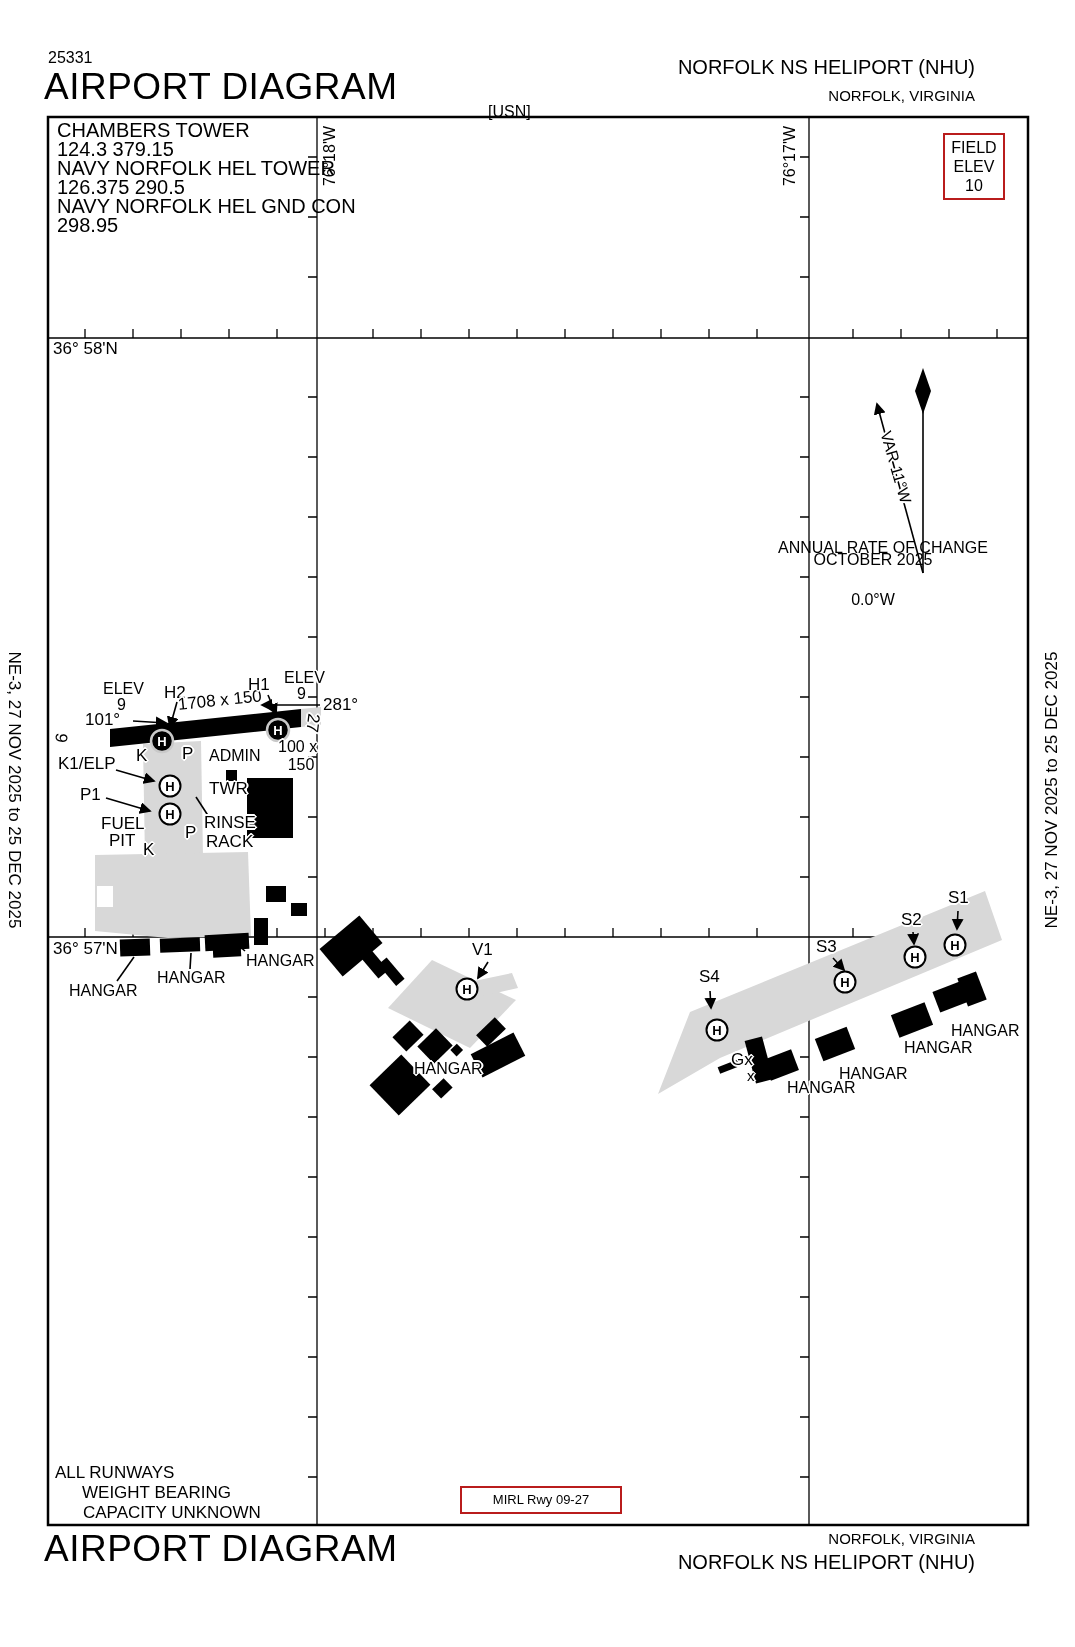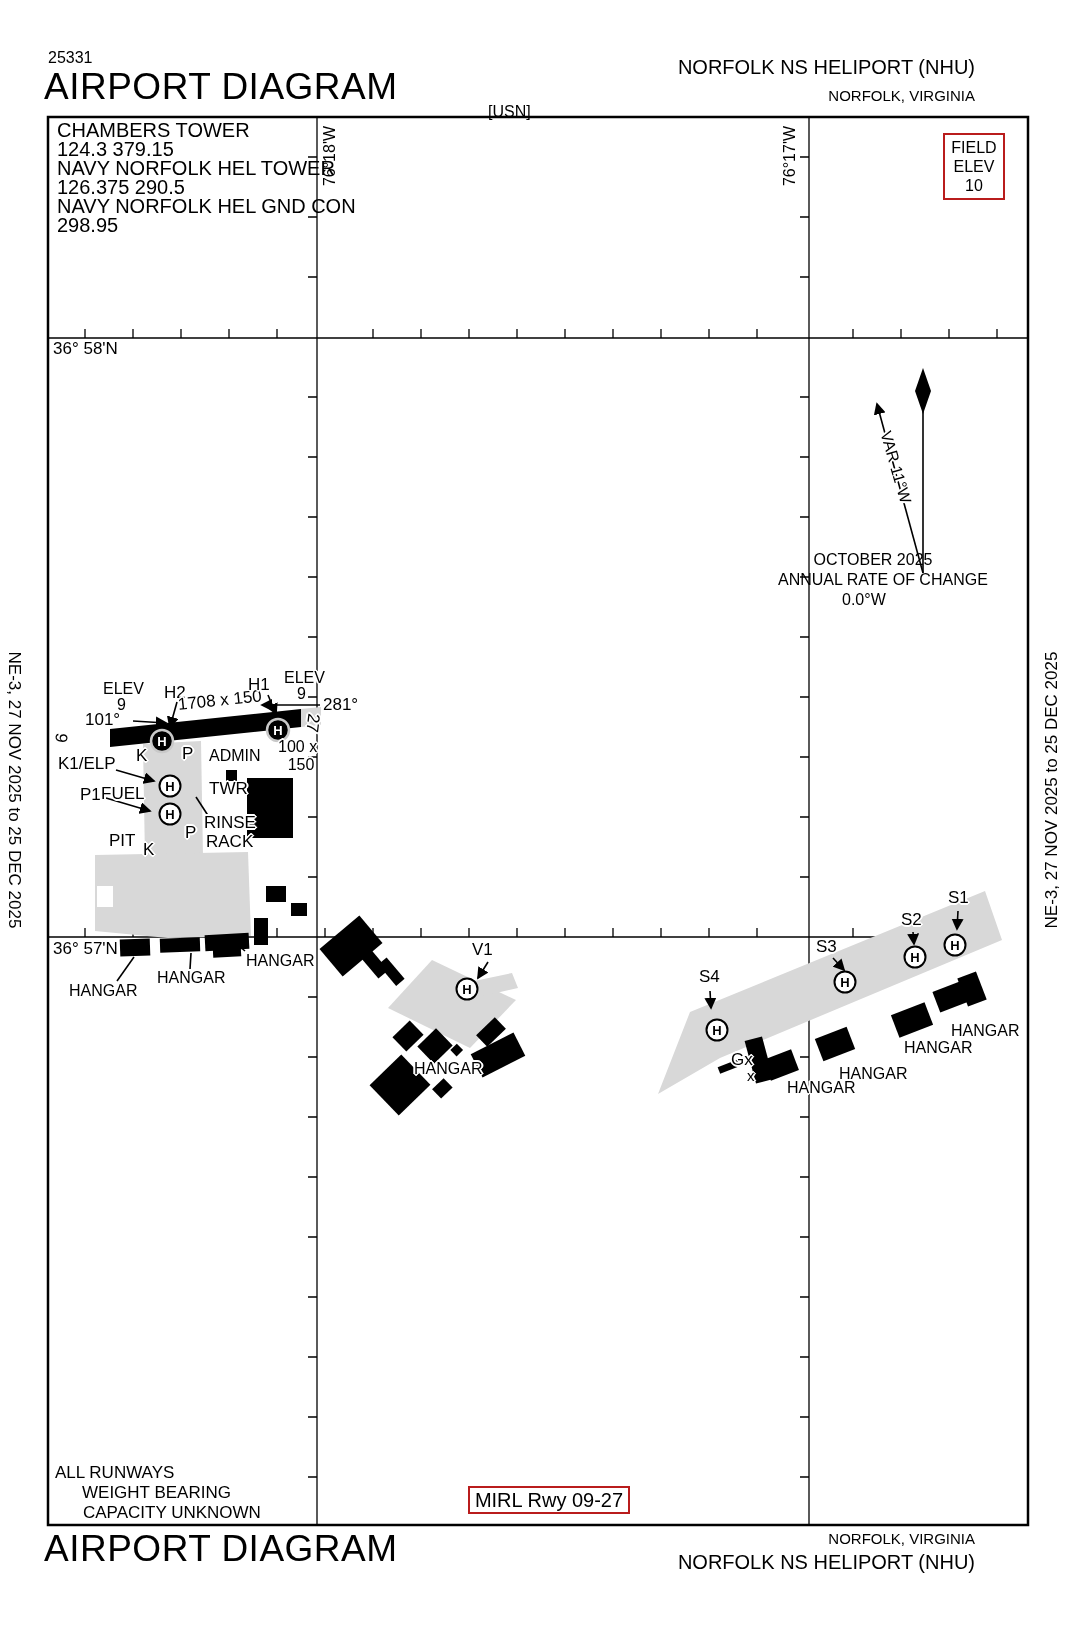--- a/index.html
+++ b/index.html
@@ -172,22 +172,22 @@
   <div>10</div>
 </div>
 
 <div class="lbl rt" style="left:330px;top:156px;transform:translate(-50%,-50%) rotate(-90deg);font-size:16px;">76°18'W</div>
 <div class="lbl rt" style="left:790px;top:156px;transform:translate(-50%,-50%) rotate(-90deg);font-size:16px;">76°17'W</div>
 <div class="lbl hl" style="left:53px;top:340px;">36° 58'N</div>
 <div class="lbl hl" style="left:53px;top:940px;">36° 57'N</div>
 
 <div class="lbl16 rt hl" style="left:845px;top:459px;width:100px;text-align:center;transform:rotate(74deg);">VAR 11°W</div>
 <div class="lbl16" style="left:813px;top:552px;width:120px;text-align:center;">OCTOBER 2025</div>
-<div class="lbl16" style="left:778px;top:572px;width:190px;text-align:center;">ANNUAL RATE OF CHANGE</div>
-<div class="lbl16" style="left:842px;top:592px;width:120px;text-align:left;">0.0°W</div>
+<div class="lbl16" style="left:778px;top:540px;width:190px;text-align:center;">ANNUAL RATE OF CHANGE</div>
+<div class="lbl16" style="left:813px;top:592px;width:120px;text-align:center;">0.0°W</div>
 
 <div class="lbl16 hl" style="left:103px;top:681px;">ELEV</div>
 <div class="lbl16 hl" style="left:117px;top:697px;">9</div>
 <div class="lbl hl" style="left:164px;top:684px;">H2</div>
 <div class="lbl hl" style="left:85px;top:711px;">101°</div>
 <div class="lbl hl" style="left:178px;top:696px;transform:rotate(-6deg);transform-origin:left center;">1708 x 150</div>
 <div class="lbl hl" style="left:248px;top:676px;">H1</div>
 <div class="lbl16 hl" style="left:284px;top:670px;">ELEV</div>
 <div class="lbl16 hl" style="left:297px;top:686px;">9</div>
 <div class="lbl hl" style="left:323px;top:696px;">281°</div>
@@ -195,21 +195,21 @@
 <div class="lbl hl" style="left:303px;top:714px;transform:rotate(97deg);">27</div>
 <div class="lbl16 hl" style="left:278px;top:739px;width:46px;">100 x</div>
 <div class="lbl16 hl" style="left:278px;top:757px;width:46px;text-align:center;">150</div>
 
 <div class="lbl hl" style="left:58px;top:755px;">K1/ELP</div>
 <div class="lbl hl" style="left:136px;top:747px;">K</div>
 <div class="lbl hl" style="left:182px;top:745px;">P</div>
 <div class="lbl16 hl" style="left:209px;top:748px;">ADMIN</div>
 <div class="lbl hl" style="left:209px;top:780px;">TWR</div>
 <div class="lbl hl" style="left:80px;top:786px;">P1</div>
-<div class="lbl hl" style="left:101px;top:785px;">FUEL</div>
+<div class="lbl hl" style="left:101px;top:815px;">FUEL</div>
 <div class="lbl hl" style="left:109px;top:832px;">PIT</div>
 <div class="lbl hl" style="left:143px;top:841px;">K</div>
 <div class="lbl hl" style="left:185px;top:824px;">P</div>
 <div class="lbl hl" style="left:204px;top:814px;">RINSE</div>
 <div class="lbl hl" style="left:206px;top:833px;">RACK</div>
 
 <div class="lbl hl" style="left:472px;top:941px;">V1</div>
 <div class="lbl hl" style="left:948px;top:889px;">S1</div>
 <div class="lbl hl" style="left:901px;top:911px;">S2</div>
 <div class="lbl hl" style="left:816px;top:938px;">S3</div>
@@ -222,17 +222,17 @@
 <div class="lbl16 hl" style="left:246px;top:953px;">HANGAR</div>
 <div class="lbl16 hl" style="left:414px;top:1061px;">HANGAR</div>
 <div class="lbl16 hl" style="left:787px;top:1080px;">HANGAR</div>
 <div class="lbl16 hl" style="left:839px;top:1066px;">HANGAR</div>
 <div class="lbl16 hl" style="left:904px;top:1040px;">HANGAR</div>
 <div class="lbl16 hl" style="left:951px;top:1023px;">HANGAR</div>
 
 <div class="lbl" style="left:55px;top:1464px;">ALL RUNWAYS</div>
 <div class="lbl" style="left:82px;top:1484px;">WEIGHT BEARING</div>
 <div class="lbl" style="left:83px;top:1504px;">CAPACITY UNKNOWN</div>
-<div class="box" style="left:460px;top:1486px;width:158px;height:24px;font-size:20px;line-height:24px;margin-left:8px;">MIRL Rwy 09-27</div>
+<div class="box" style="left:460px;top:1486px;width:158px;height:24px;font-size:13px;line-height:24px;">MIRL Rwy 09-27</div>
 
 <div class="big-title" style="left:44px;top:1528px;">AIRPORT DIAGRAM</div>
 <div class="lbl" style="right:100px;top:1531px;font-size:15px;">NORFOLK, VIRGINIA</div>
 <div class="lbl" style="right:100px;top:1552px;font-size:20px;">NORFOLK NS HELIPORT  (NHU)</div>
 
 </body></html>

